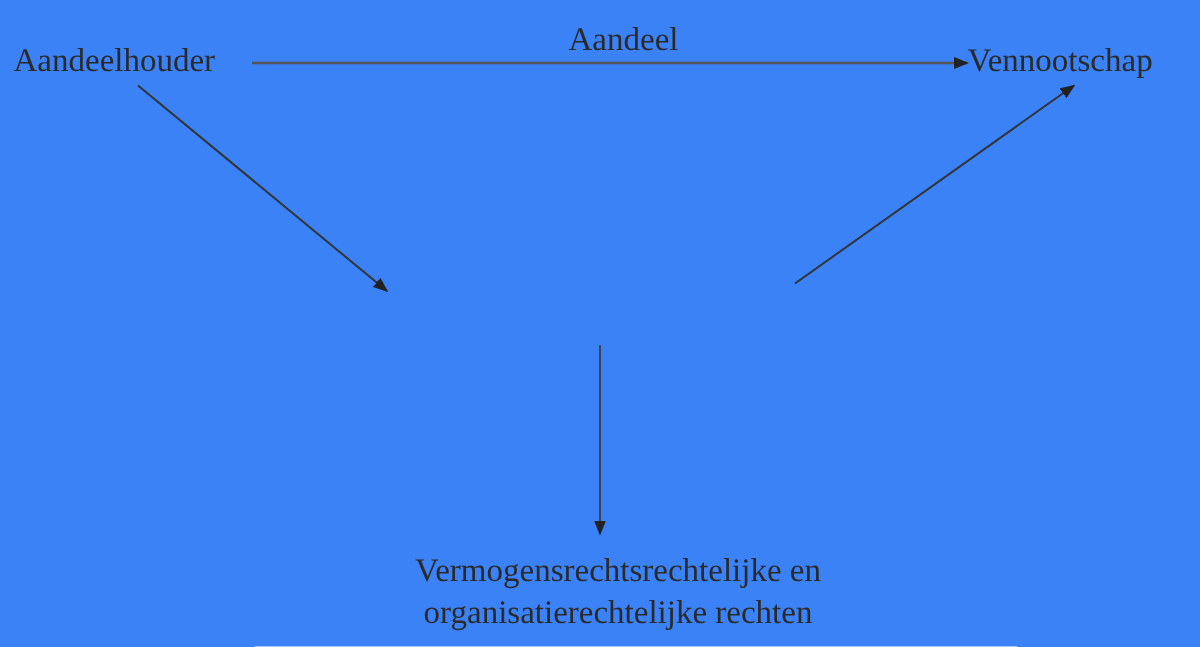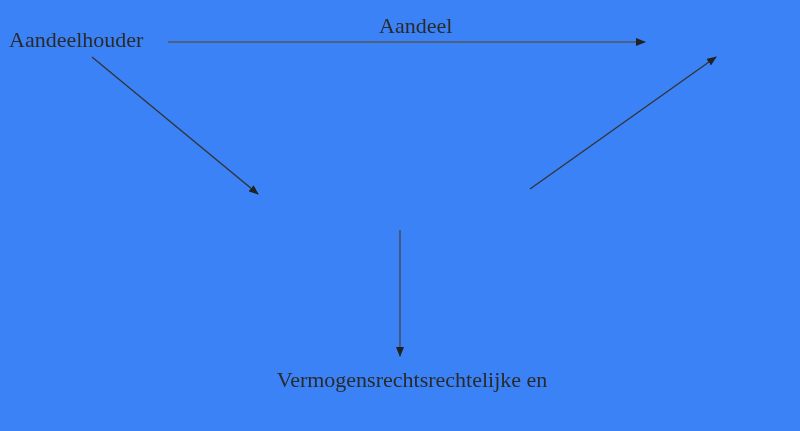--- a/index.html
+++ b/index.html
@@ -39,19 +39,21 @@
 
     <line x1="530" y1="189" x2="716" y2="57" stroke="#333" stroke-width="1.3" marker-end="url(#ah)"></line>
 
     <line x1="400" y1="230" x2="400" y2="356" stroke="#444" stroke-width="1.3" marker-end="url(#ah)"></line>
   </svg>
 
   <div class="node" style="left:9px; top:28px;">Aandeelhouder</div>
 
   <div class="node" style="left:379px; top:14px;">Aandeel</div>
 
+  <div class="node" style="left:645px; top:28px;">Vennootschap</div>
 
 
   <div class="node multiline" style="left:252px; top:366px; width:320px;">
     <div>Vermogensrechtsrechtelijke en</div>
+    <div>organisatierechtelijke rechten</div>
   </div>
 
 </div>
 
 </body></html>

